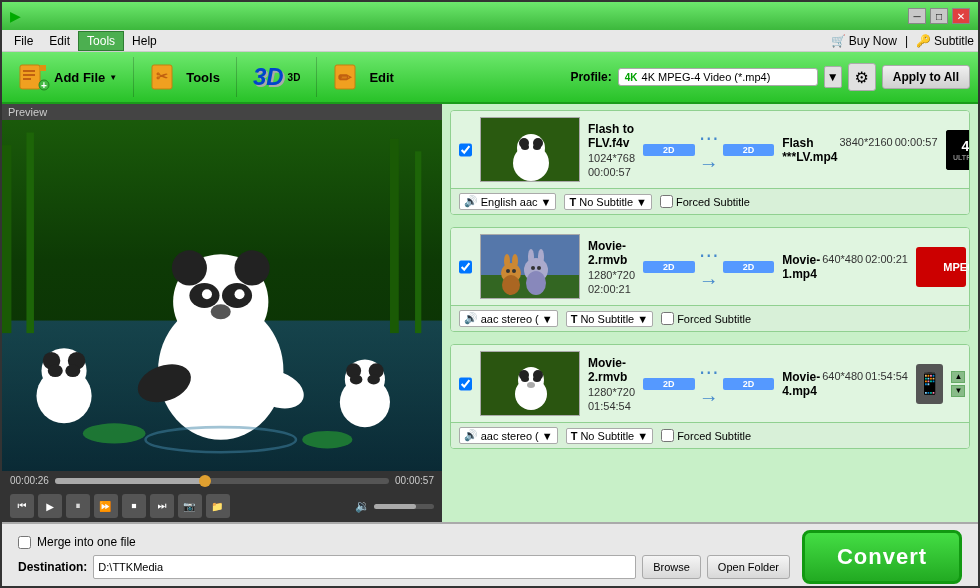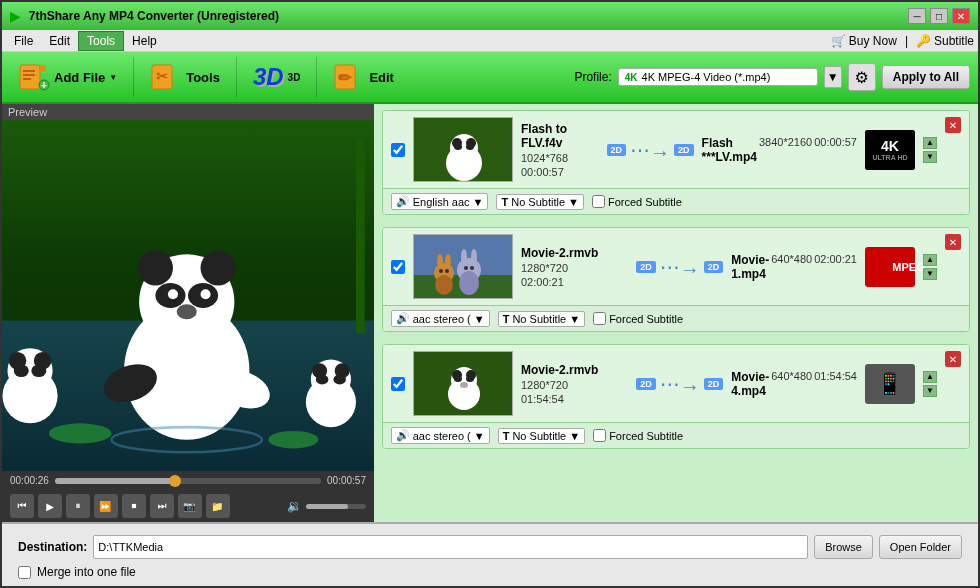--- a/index.html
+++ b/index.html
@@ -149,21 +149,21 @@
 
     
     #main-content {
       display: flex;
       height: calc(588px - 28px - 22px - 52px - 68px);
       background: #d4edda;
     }
 
     
     #preview-panel {
-      width: 372px;
+      width: 440px;
       background: #2a2a2a;
       display: flex;
       flex-direction: column;
       flex-shrink: 0;
     }
     #preview-label {
       background: #444;
       color: #ccc;
       font-size: 11px;
       padding: 2px 6px;
@@ -298,21 +298,21 @@
       font-size: 24px;
       display: flex;
       align-items: center;
       gap: 4px;
     }
     .badge-2d {
       background: #5599ff;
       color: white;
       font-size: 9px;
       font-weight: bold;
-      padding: 1px 4px;
+      padding: 1px 20px;
       border-radius: 2px;
     }
     .output-info {
       flex: 1;
       display: flex;
       flex-direction: row;
       gap: 2px;
     }
     .quality-badge {
       width: 50px;
@@ -463,21 +463,20 @@
     .scene-panda2 {
       background: linear-gradient(180deg, #2d6a1a 0%, #1a4a0a 50%, #0a2a05 100%);
     }
   </style>
 </head>
 <body>
 
 <div id="title-bar">
   <div style="display:flex;align-items:center;gap:8px;">
     <span style="color:#00aa00;font-size:14px;">▶</span>
-    <span id="title-text">7thShare Any MP4 Converter (Unregistered)</span>
   </div>
   <div id="title-controls">
     <div class="title-btn">─</div>
     <div class="title-btn">□</div>
     <div class="title-btn" style="background:#e04040;color:white;">✕</div>
   </div>
 </div>
 
 <div id="menu-bar">
   <div class="menu-item">File</div>
@@ -533,21 +532,21 @@
   <button class="toolbar-btn">
     <div class="toolbar-icon">
       <svg width="32" height="32" viewBox="0 0 32 32">
         <rect x="2" y="4" width="20" height="24" rx="2" fill="#f0a020" stroke="#c08010" stroke-width="1"></rect>
         <text x="12" y="22" text-anchor="middle" font-size="16" fill="#c06010">✏</text>
       </svg>
     </div>
     <span>Edit</span>
   </button>
   <div id="profile-area">
-    <span style="font-size:12px;font-weight:normal;">Profile:</span>
+    <span style="font-size:12px;font-weight:bold;">Profile:</span>
     <div id="profile-select">
       <span style="font-size:10px;color:#00a000;font-weight:bold;">4K</span>
       <span style="font-size:11px;flex:1;">4K MPEG-4 Video (*.mp4)</span>
     </div>
     <div id="profile-dropdown-btn">▼</div>
     <div id="settings-btn">⚙</div>
     <button id="apply-all-btn">Apply to All</button>
   </div>
 </div>
 
@@ -820,24 +819,25 @@
           <span>Forced Subtitle</span>
         </div>
       </div>
     </div>
 
   </div>
 </div>
 
 <div id="bottom-bar">
   <div id="dest-area">
+    <div id="merge-row">
+      <input type="checkbox" style="">
+      <span>Merge into one file</span>
+    </div>
     <div id="dest-row">
       <span id="dest-label">Destination:</span>
       <input type="text" id="dest-input" value="D:\TTKMedia" style="">
       <button id="browse-btn">Browse</button>
       <button id="open-folder-btn">Open Folder</button>
     </div>
-    <div id="merge-row">
-      <input type="checkbox" style="">
-      <span>Merge into one file</span>
-    </div>
   </div>
+  <button id="convert-btn">Convert</button>
 </div>
 
 </body></html>

